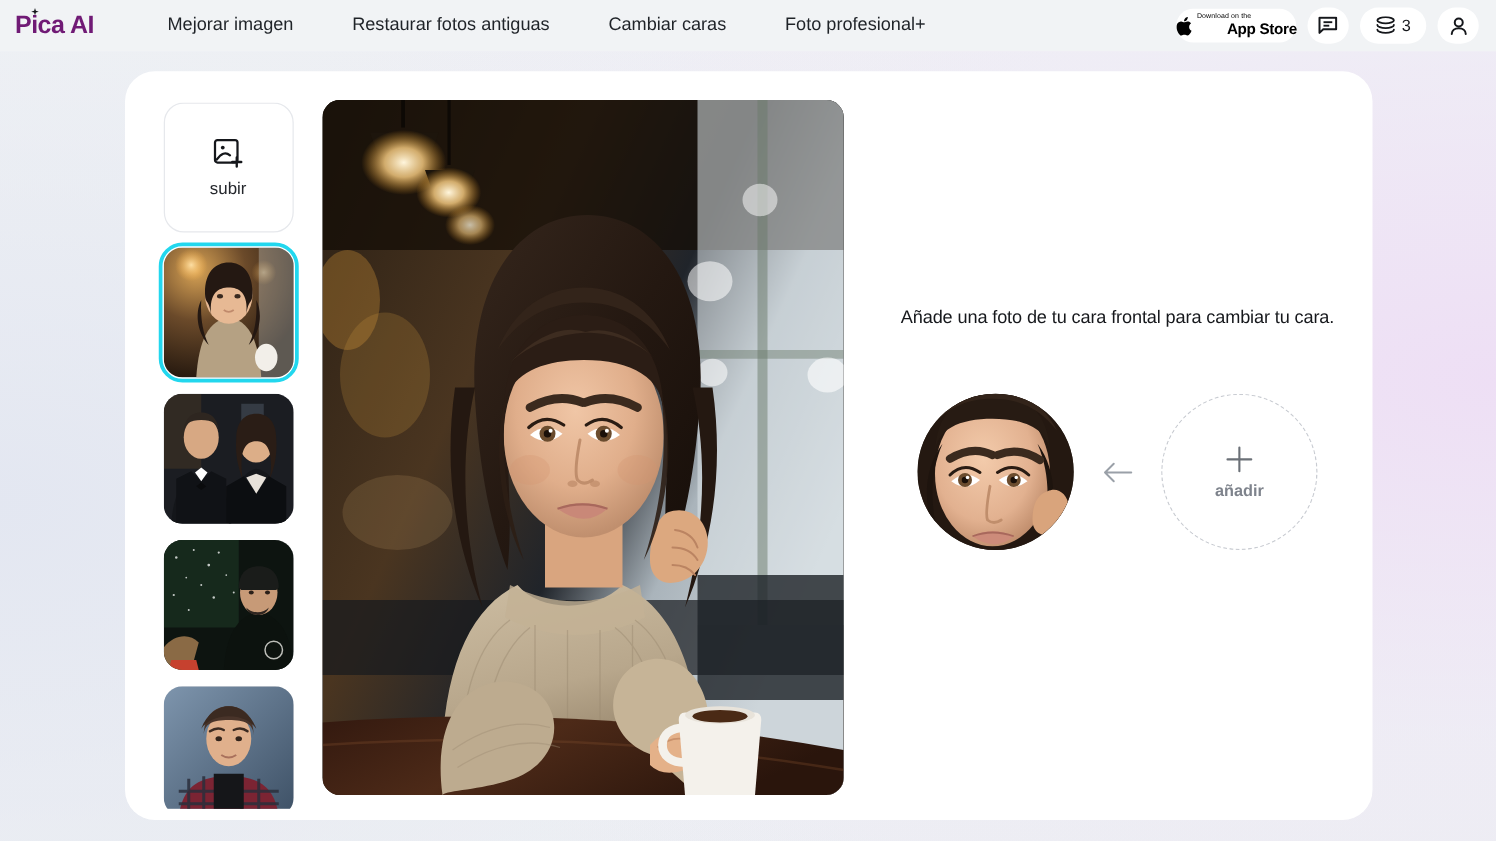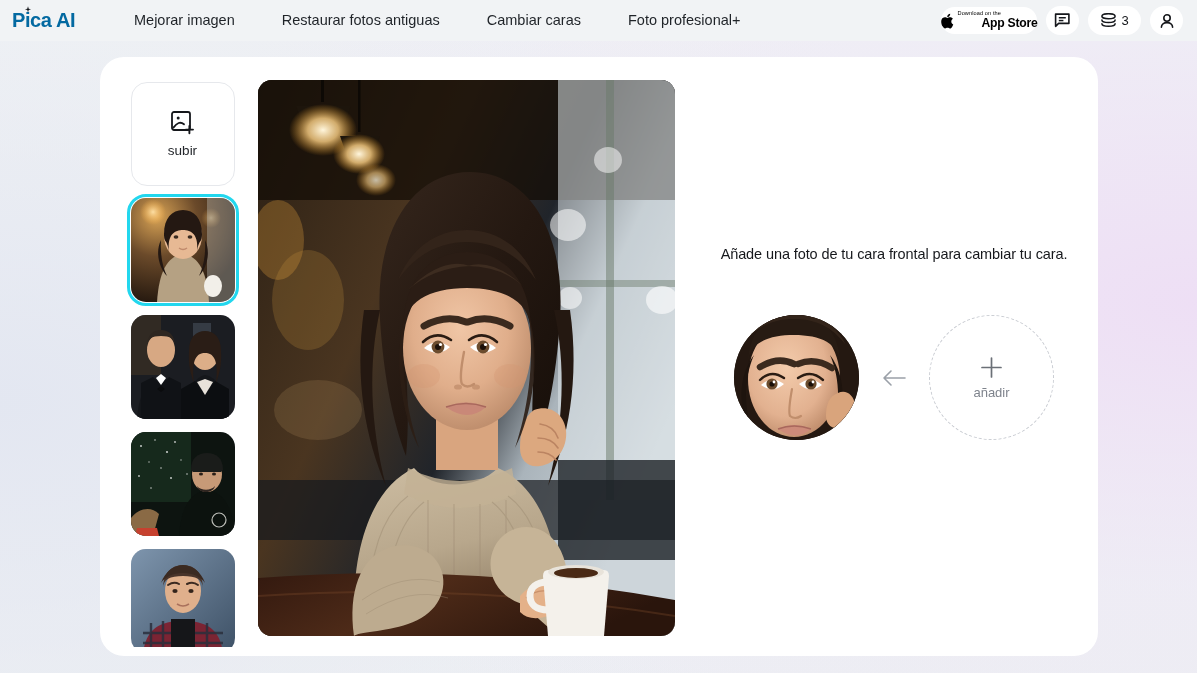--- a/index.html
+++ b/index.html
@@ -23,21 +23,21 @@
     width: 1197px; height: 41px;
     background: #f1f3f5;
     display: flex; align-items: center;
   }
   .logo {
     position: absolute; left: 12px; top: 7px;
     display: flex; align-items: center; gap: 2px;
   }
   .logo-text {
     font-size: 20px; font-weight: 700; letter-spacing: -0.4px;
-    color: #0369a1; line-height: 27px;
+    color: #701a75; line-height: 27px;
     position: relative;
   }
   .logo-spark {
     position: absolute; left: 12px; top: -1px;
     width: 8px; height: 8px;
   }
 
   .nav {
     position: absolute; left: 134px; top: 0; height: 41px;
     display: flex; align-items: center; gap: 0;
@@ -148,21 +148,21 @@
   }
   .face-circle svg { display: block; width: 100%; height: 100%; }
   .arrow-left { width: 26px; height: 20px; flex: 0 0 auto; }
   .add-circle {
     width: 125px; height: 125px; border-radius: 50%;
     border: 1.6px dashed #c9ccd2; background: transparent;
     display: flex; flex-direction: column;
     align-items: center; justify-content: center; gap: 5px;
     cursor: pointer; flex: 0 0 auto;
   }
-  .add-label { font-size: 13px; color: #7e838c; font-weight: 400; }
+  .add-label { font-size: 13px; color: #7e838c; font-weight: 700; }
 </style>
 </head>
 <body>
 
 <div class="topbar">
 
   <div class="logo">
     <span class="logo-text">Pica AI</span>
     <svg class="logo-spark" viewBox="0 0 10 10">
       <path d="M5 0.4 L5.9 3.3 L8.8 4.2 L5.9 5.1 L5 8 L4.1 5.1 L1.2 4.2 L4.1 3.3 Z" fill="#14161a"></path>

